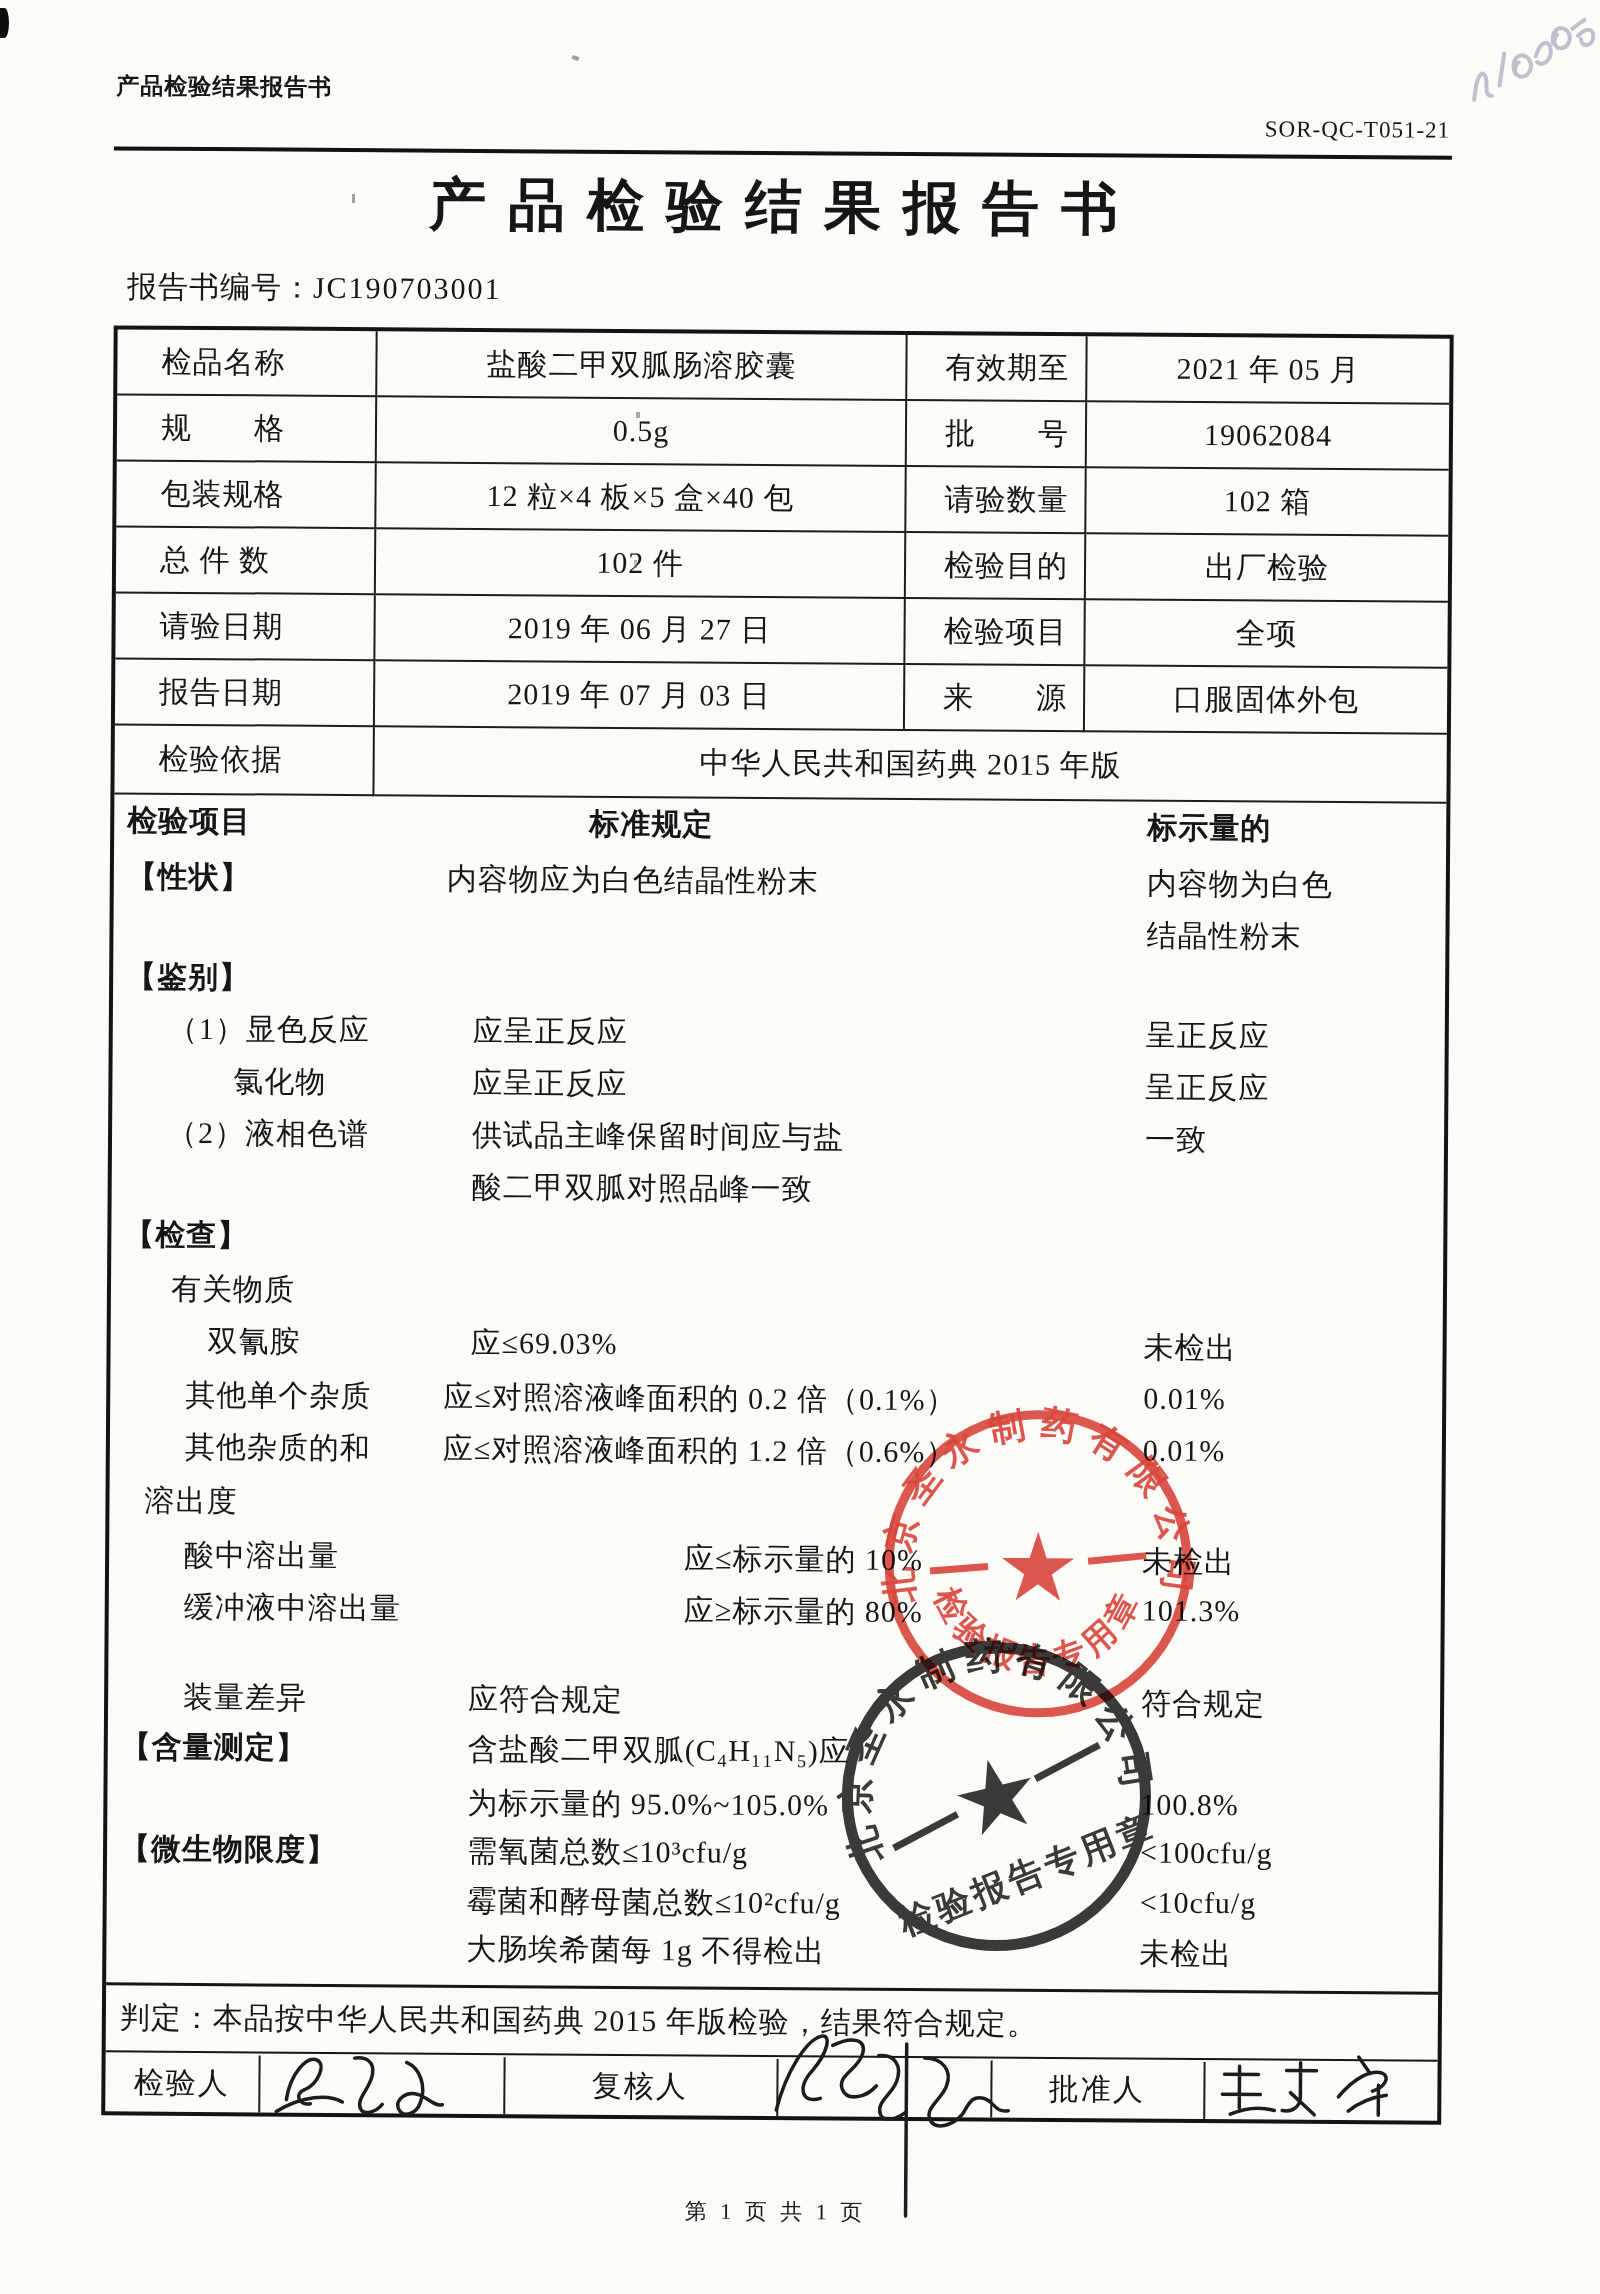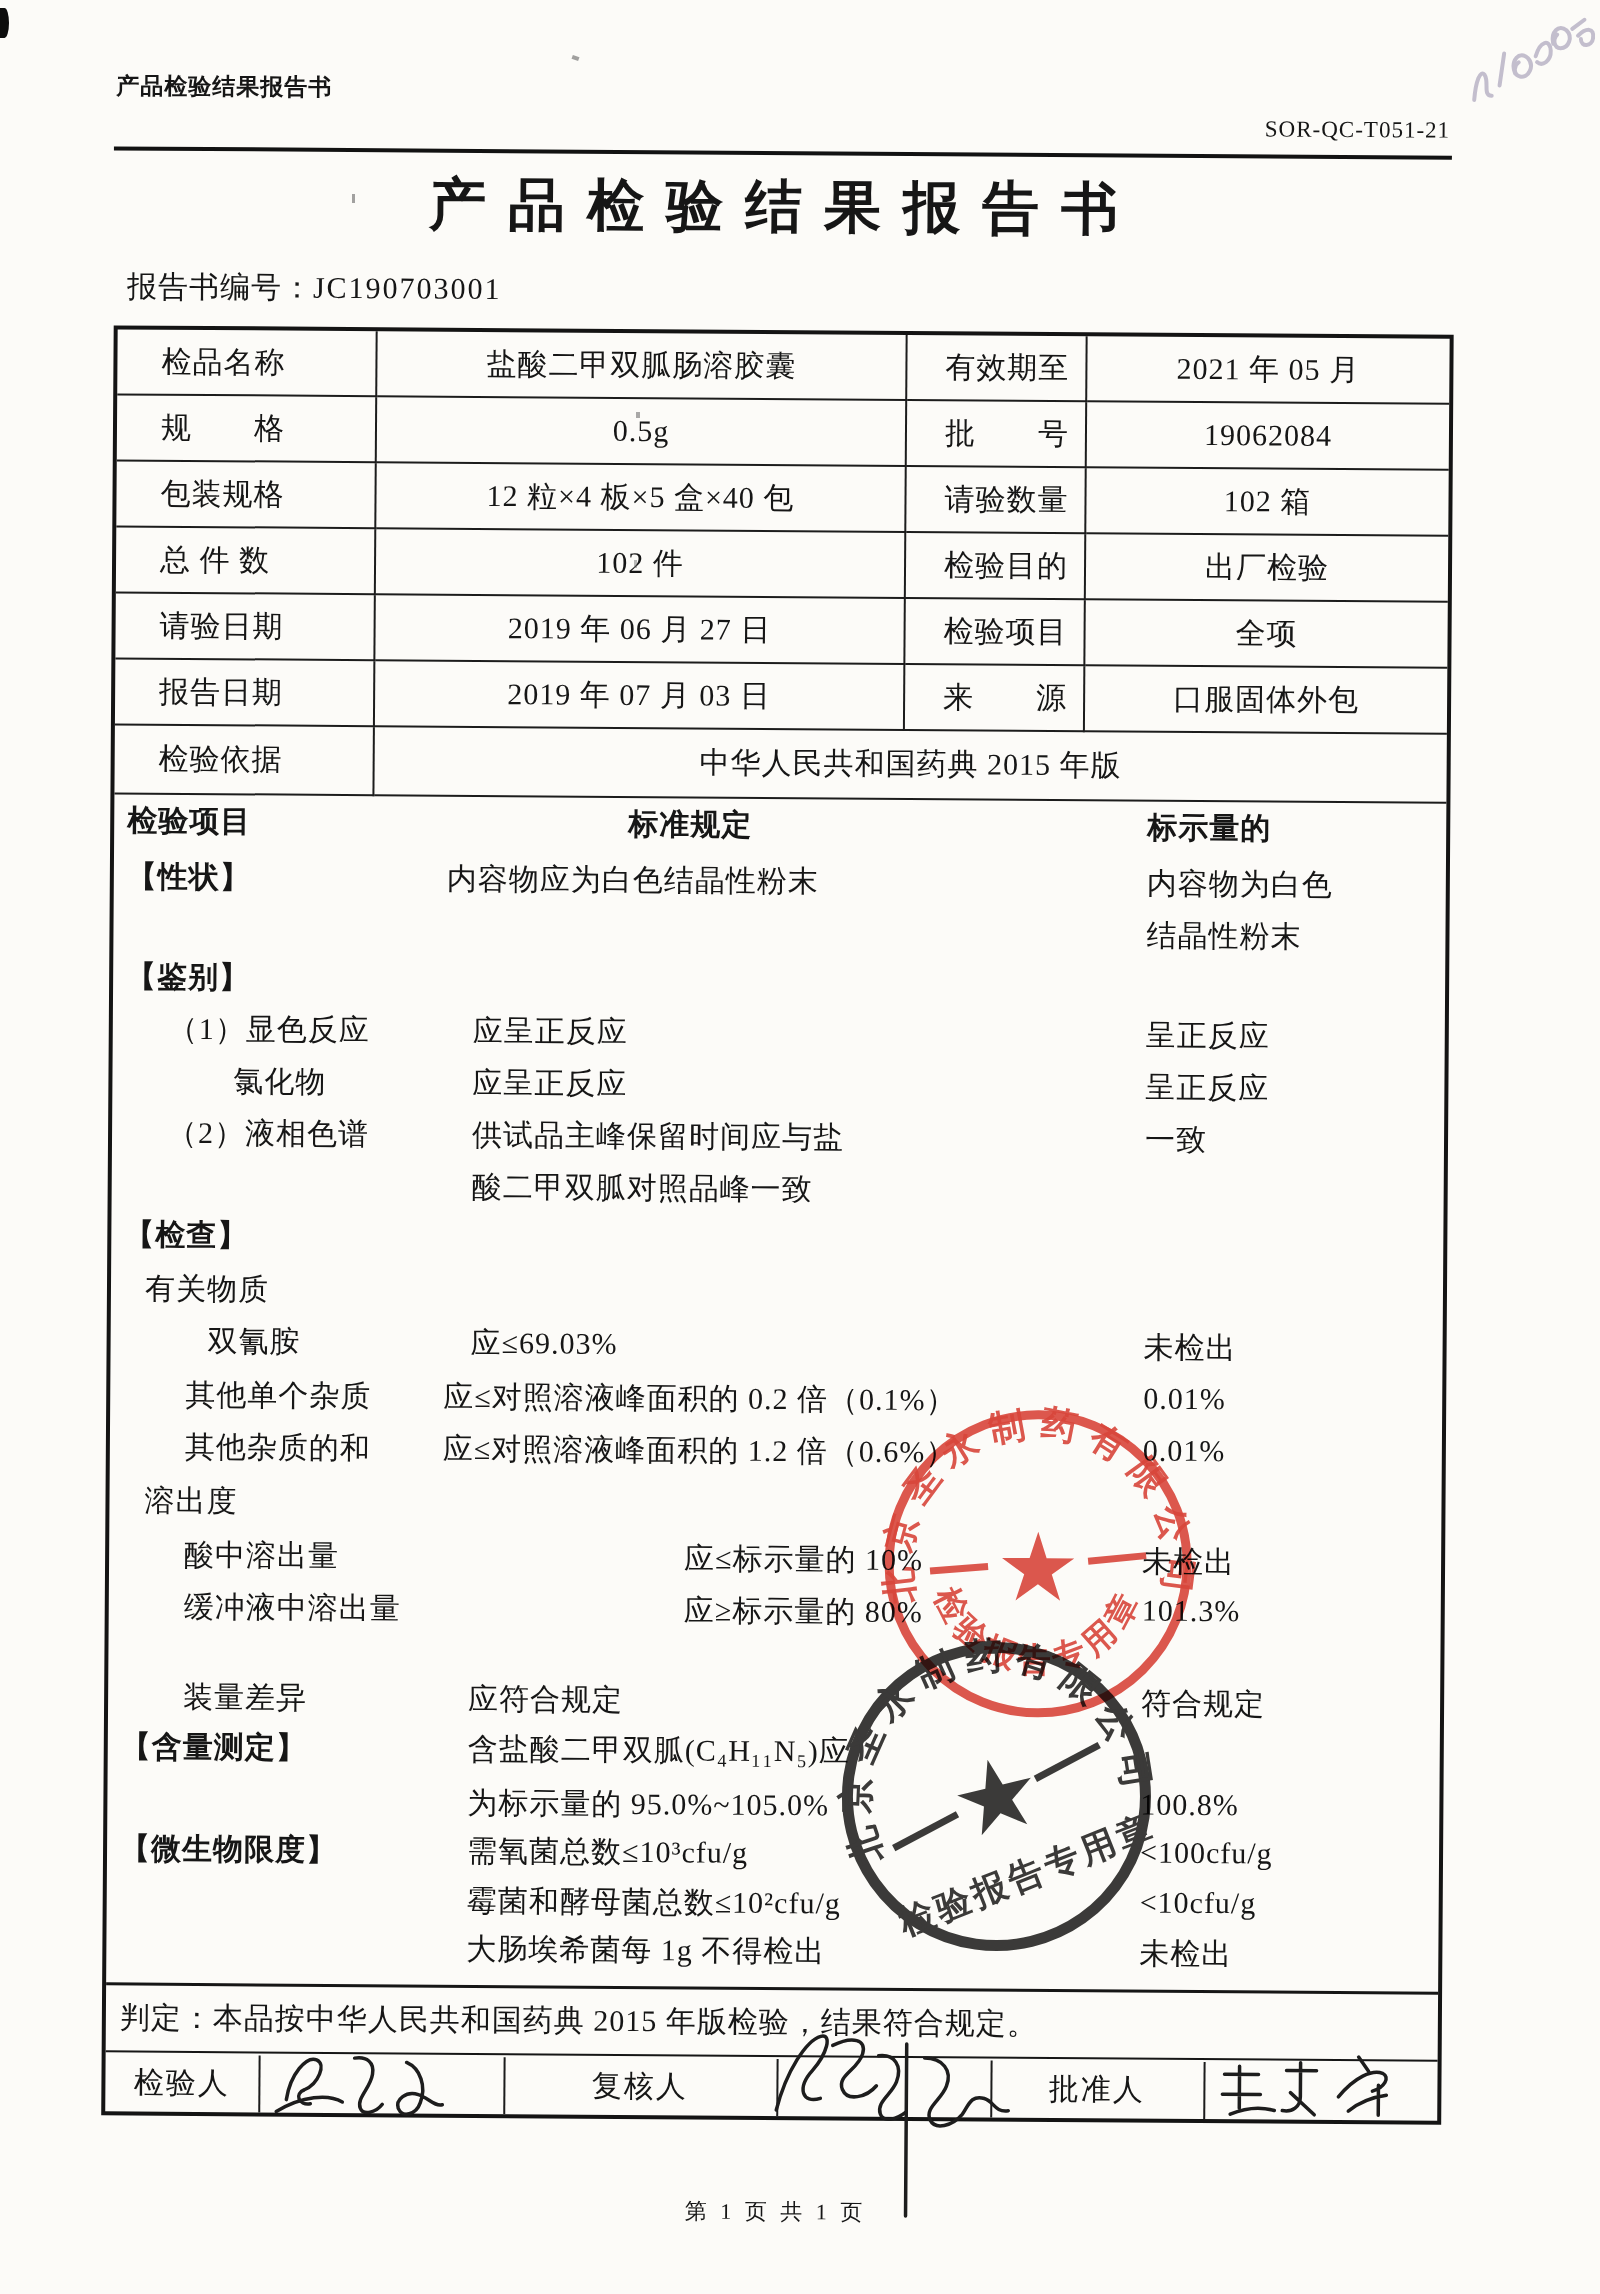--- a/index.html
+++ b/index.html
@@ -23,23 +23,23 @@
   
   #doc-table{position:absolute;left:115px;top:325px;width:1332px;height:1782px;border:4px solid #141414;}
   .cell{position:absolute;display:flex;align-items:center;font-size:30px;letter-spacing:1px;
     border-right:2px solid #1c1c1c;border-bottom:2px solid #1c1c1c;box-sizing:border-box;}
   .cell.lab{padding-left:44px;font-weight:500;}
   .cell.val{justify-content:center;text-align:center;}
   .cell.noR{border-right:none;}
   
   .rline{position:absolute;left:0;width:1332px;height:34px;font-size:30px;letter-spacing:1px;}
   .rline span{position:absolute;top:0;white-space:nowrap;}
-  .it.i0{left:13px}.it.i0b{left:35px}.it.i1{left:55px}.it.i1b{left:34px}
+  .it.i0{left:13px}.it.i0b{left:35px}.it.i1{left:55px}.it.i1b{left:60px}
   .it.i2{left:121px}.it.i2b{left:75px}.it.i3{left:97px}
-  .st.sA{left:333px}.st.sB{left:360px}.st.sC{left:575px}.st.hd{left:514px}
+  .st.sA{left:333px}.st.sB{left:360px}.st.sC{left:575px}.st.hd{left:475px}
   .rs{left:1033px}
   .sec{font-weight:600;}
   
   .verdict-row{position:absolute;left:0;top:1653px;width:1332px;height:70px;box-sizing:border-box;
     border-top:3px solid #161616;border-bottom:2px solid #161616;display:flex;align-items:center;
     padding-left:14px;font-size:30px;letter-spacing:1px;}
   .sig-row{position:absolute;left:0;top:1725px;width:1332px;height:57px;}
   .sig-v{position:absolute;top:0;width:2px;height:57px;background:#1c1c1c;}
   .sig-lab{position:absolute;top:0;height:57px;display:flex;align-items:center;justify-content:center;
     font-size:30px;letter-spacing:2px;}

